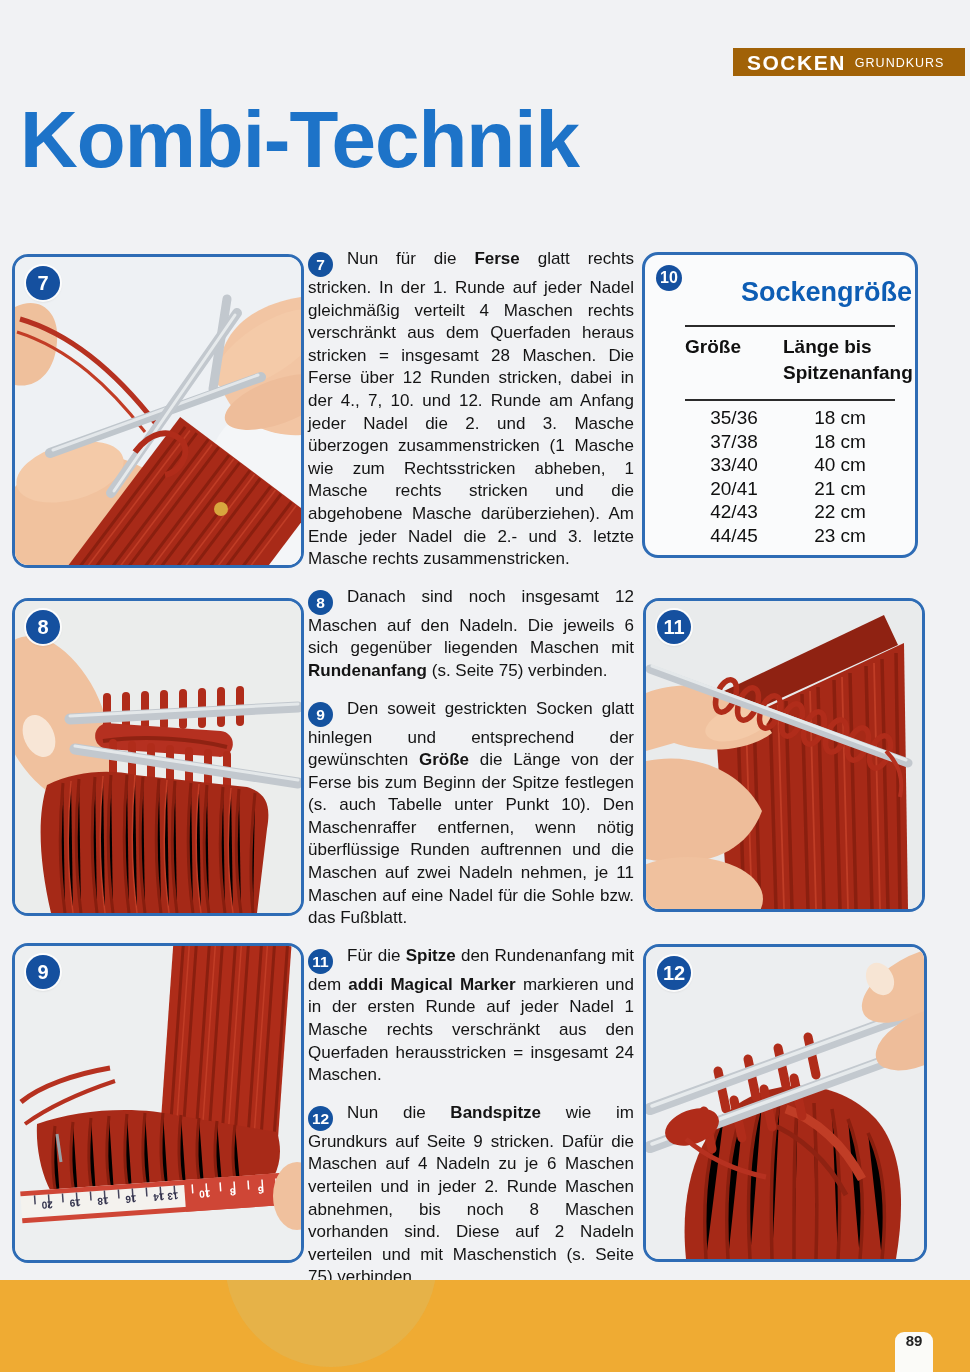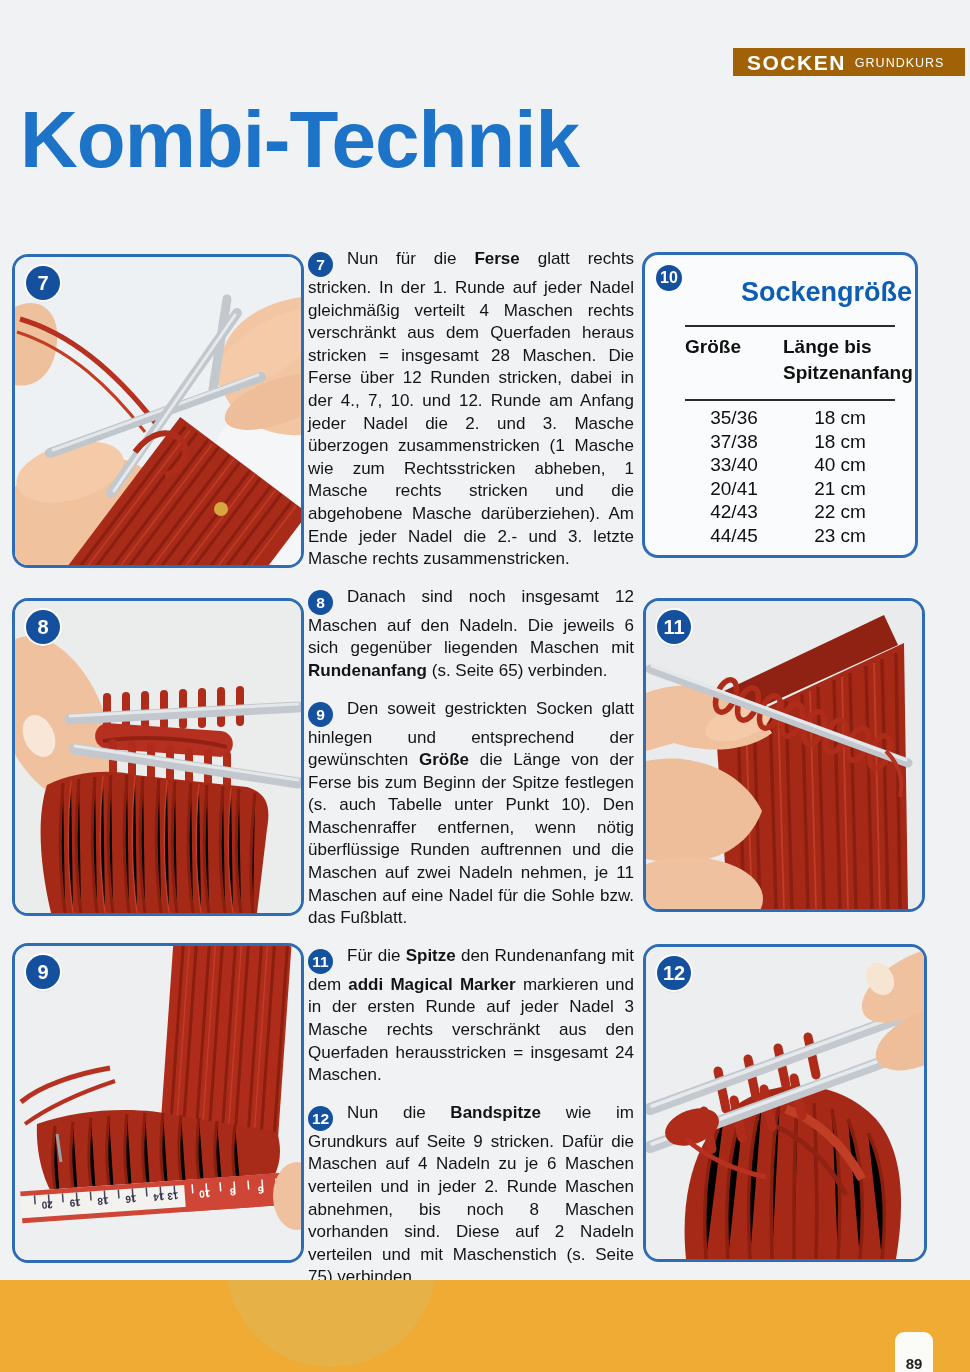--- a/index.html
+++ b/index.html
@@ -48,21 +48,21 @@
   .para b{font-weight:bold;}
   .step-badge{display:inline-block;width:25px;height:25px;border-radius:50%;background:#14529f;
     color:#fff;font-weight:bold;font-size:15.5px;line-height:25px;text-align:center;margin-right:14px;
     vertical-align:-6px;}
 
   
   .bottom-band{position:absolute;left:0;top:1280px;width:970px;height:92px;background:#efab33;overflow:hidden;}
   .band-blob{position:absolute;left:225px;top:-125px;width:212px;height:212px;border-radius:50%;
     background:#e0b654;opacity:.65;}
   .page-tab{position:absolute;left:895px;top:1332px;width:38px;height:40px;background:#fbfbf8;
-    border-radius:9px 9px 0 0;display:flex;align-items:flex-end;justify-content:center;
+    border-radius:9px 9px 0 0;display:flex;align-items:flex-start;justify-content:center;
     font-size:15px;font-weight:bold;color:#222;}
 </style>
 </head>
 <body>
 
 <div class="page">
 
   <div class="header-bar">
     <span class="header-section">SOCKEN</span>
     <span class="header-subsection">GRUNDKURS</span>
@@ -303,23 +303,23 @@
       <path d="M40,192 C60,210 90,224 120,230" stroke="#b63120" stroke-width="5" fill="none"></path>
       <ellipse cx="268" cy="38" rx="58" ry="28" transform="rotate(-30 268 38)" fill="#f0c19e"></ellipse>
       <ellipse cx="276" cy="92" rx="50" ry="25" transform="rotate(-26 276 92)" fill="#eebd9a"></ellipse>
       <ellipse cx="234" cy="32" rx="13" ry="17" transform="rotate(-30 234 32)" fill="#f7e5d4"></ellipse>
     </svg>
     <span class="photo-badge">12</span>
   </div>
 
   <div class="text-col" id="text-col">
       <div class="para"><span class="step-badge">7</span><span>Nun für die </span><b>Ferse</b><span> glatt rechts stricken. In der 1. Runde auf jeder Nadel gleichmäßig verteilt 4 Maschen rechts verschränkt aus dem Querfaden heraus stricken = insgesamt 28 Maschen. Die Ferse über 12 Runden stricken, dabei in der 4., 7, 10. und 12. Runde am Anfang jeder Nadel die 2. und 3. Masche überzogen zusammenstricken (1 Masche wie zum Rechtsstricken abheben, 1 Masche rechts stricken und die abgehobene Masche darüberziehen). Am Ende jeder Nadel die 2.- und 3. letzte Masche rechts zusammenstricken.</span></div>
-      <div class="para"><span class="step-badge">8</span><span>Danach sind noch insgesamt 12 Maschen auf den Nadeln. Die jeweils 6 sich gegenüber liegenden Maschen mit </span><b>Rundenanfang</b><span> (s. Seite 65) verbinden.</span></div>
+      <div class="para"><span class="step-badge">8</span><span>Danach sind noch insgesamt 12 Maschen auf den Nadeln. Die jeweils 6 sich gegenüber liegenden Maschen mit </span><b>Rundenanfang</b><span> (s. Seite 75) verbinden.</span></div>
       <div class="para"><span class="step-badge">9</span><span>Den soweit gestrickten Socken glatt hinlegen und entsprechend der gewünschten </span><b>Größe</b><span> die Länge von der Ferse bis zum Beginn der Spitze festlegen (s. auch Tabelle unter Punkt 10). Den Maschenraffer entfernen, wenn nötig überflüssige Runden auftrennen und die Maschen auf zwei Nadeln nehmen, je 11 Maschen auf eine Nadel für die Sohle bzw. das Fußblatt.</span></div>
-      <div class="para"><span class="step-badge">11</span><span>Für die </span><b>Spitze</b><span> den Rundenanfang mit dem </span><b>addi Magical Marker</b><span> markieren und in der ersten Runde auf jeder Nadel 3 Masche rechts verschränkt aus den Querfaden herausstricken = insgesamt 24 Maschen.</span></div>
+      <div class="para"><span class="step-badge">11</span><span>Für die </span><b>Spitze</b><span> den Rundenanfang mit dem </span><b>addi Magical Marker</b><span> markieren und in der ersten Runde auf jeder Nadel 1 Masche rechts verschränkt aus den Querfaden herausstricken = insgesamt 24 Maschen.</span></div>
       <div class="para"><span class="step-badge">12</span><span>Nun die </span><b>Bandspitze</b><span> wie im Grundkurs auf Seite 9 stricken. Dafür die Maschen auf 4 Nadeln zu je 6 Maschen verteilen und in jeder 2. Runde Maschen abnehmen, bis noch 8 Maschen vorhanden sind. Diese auf 2 Nadeln verteilen und mit Maschenstich (s. Seite 75) verbinden.</span></div>
     </div>
 
   <div class="bottom-band">
     <div class="band-blob"></div>
   </div>
   <div class="page-tab">
     <span>89</span>
   </div>
 

